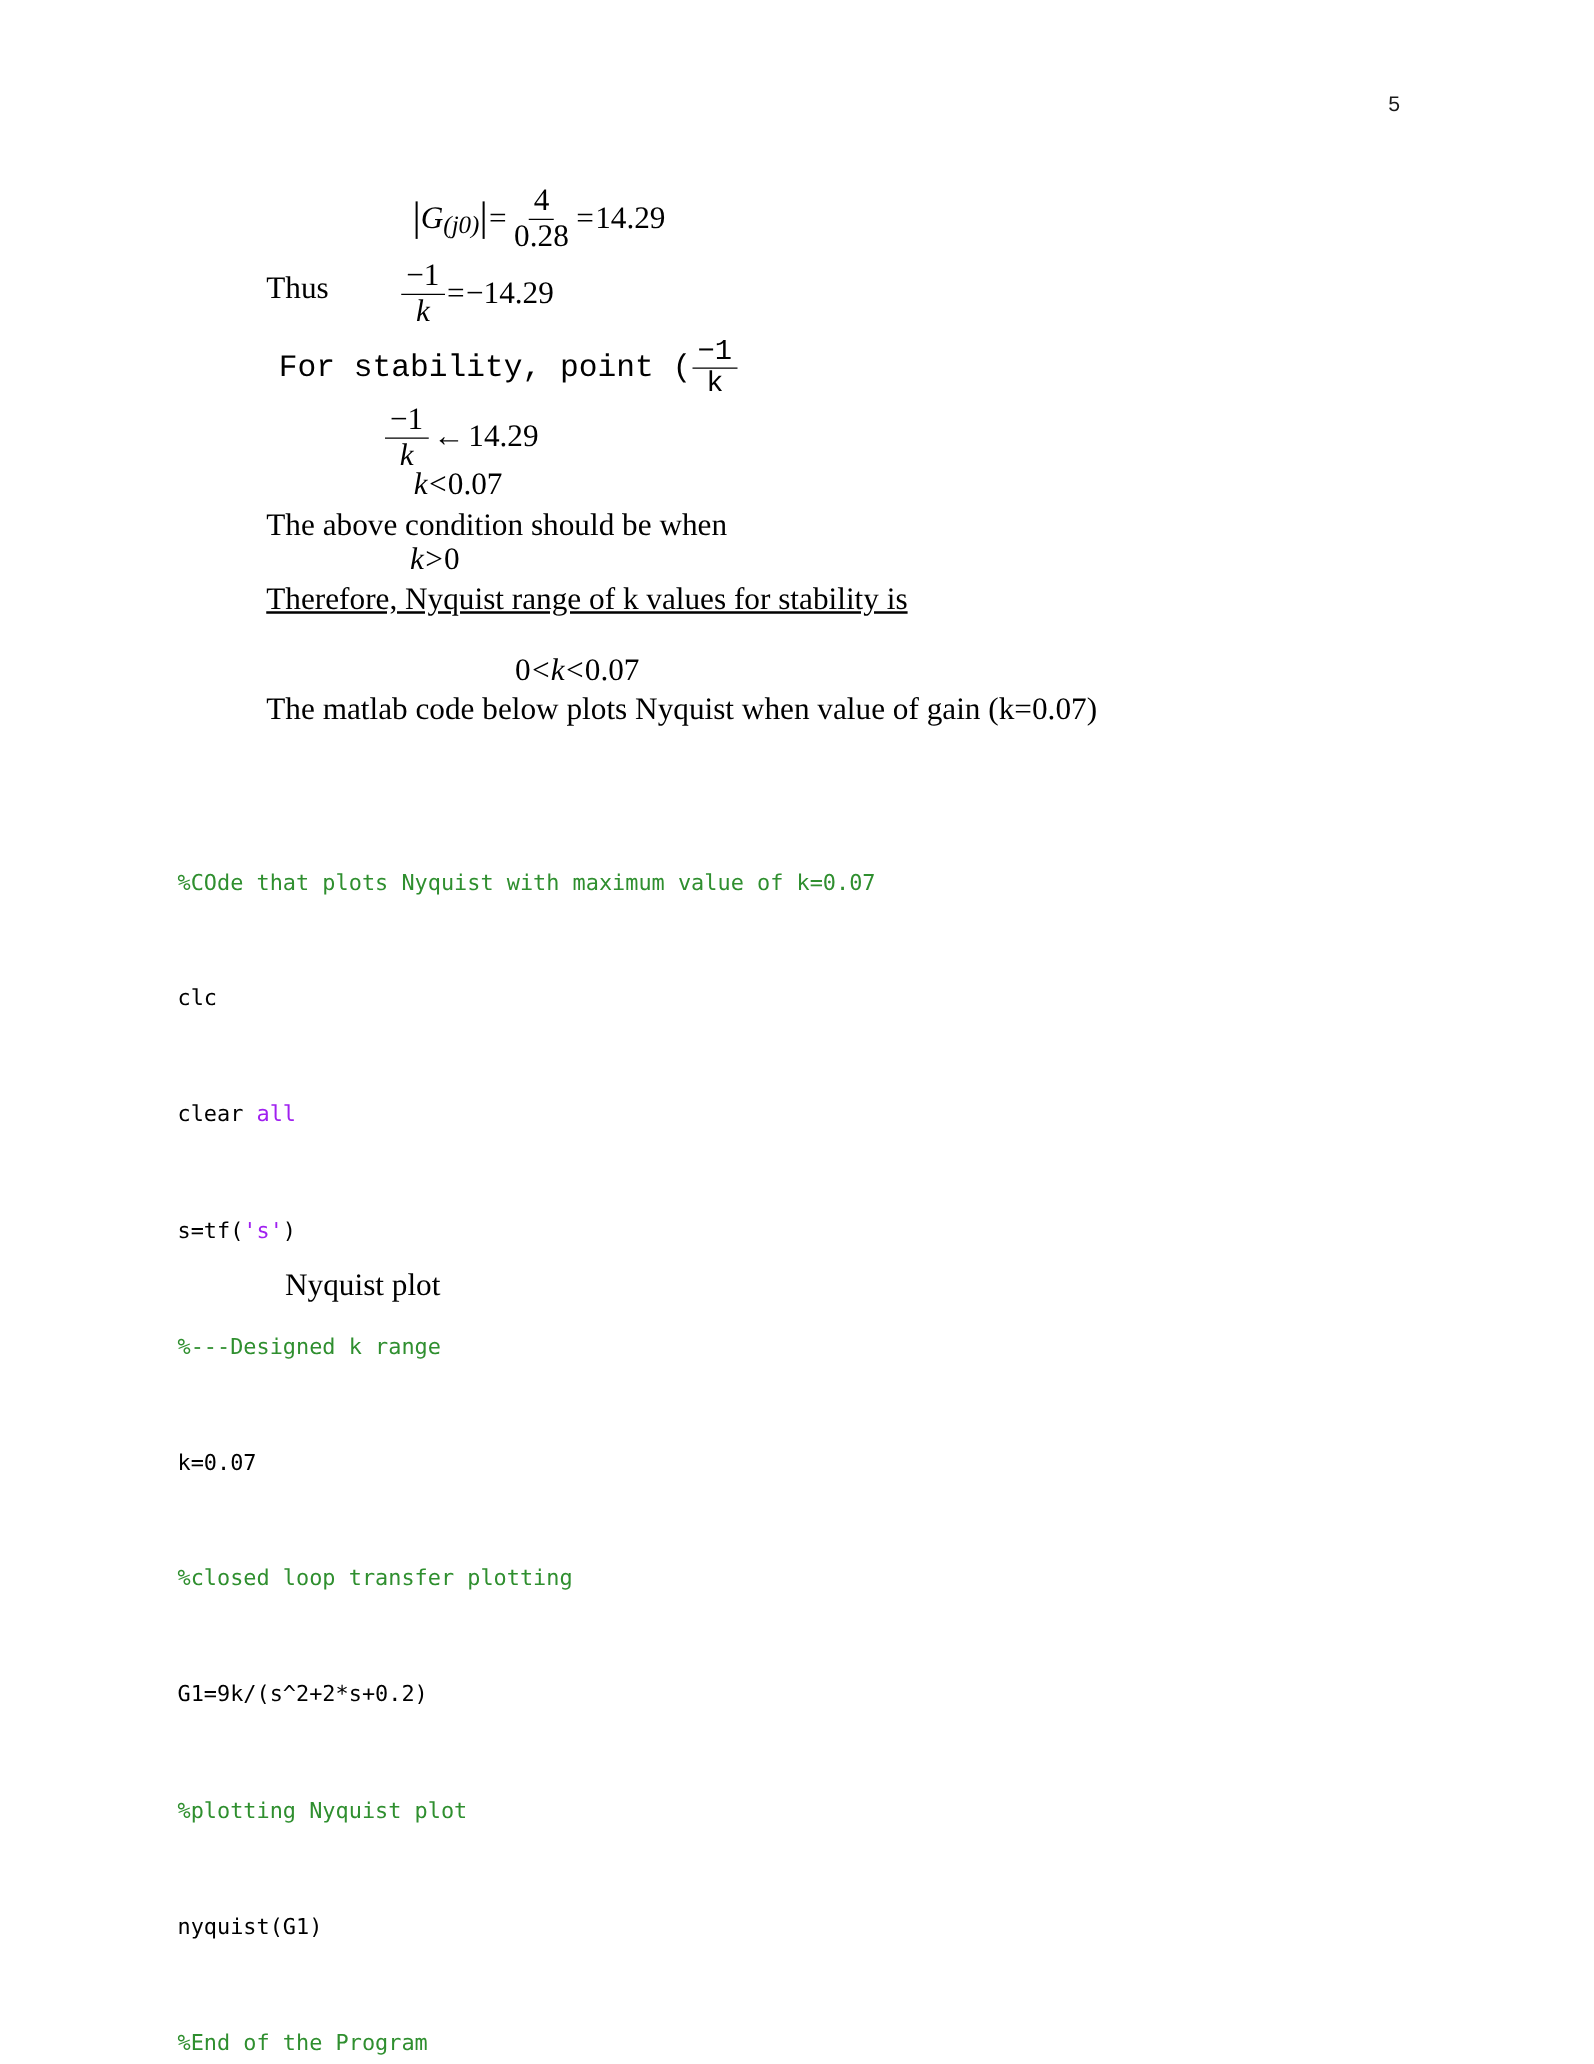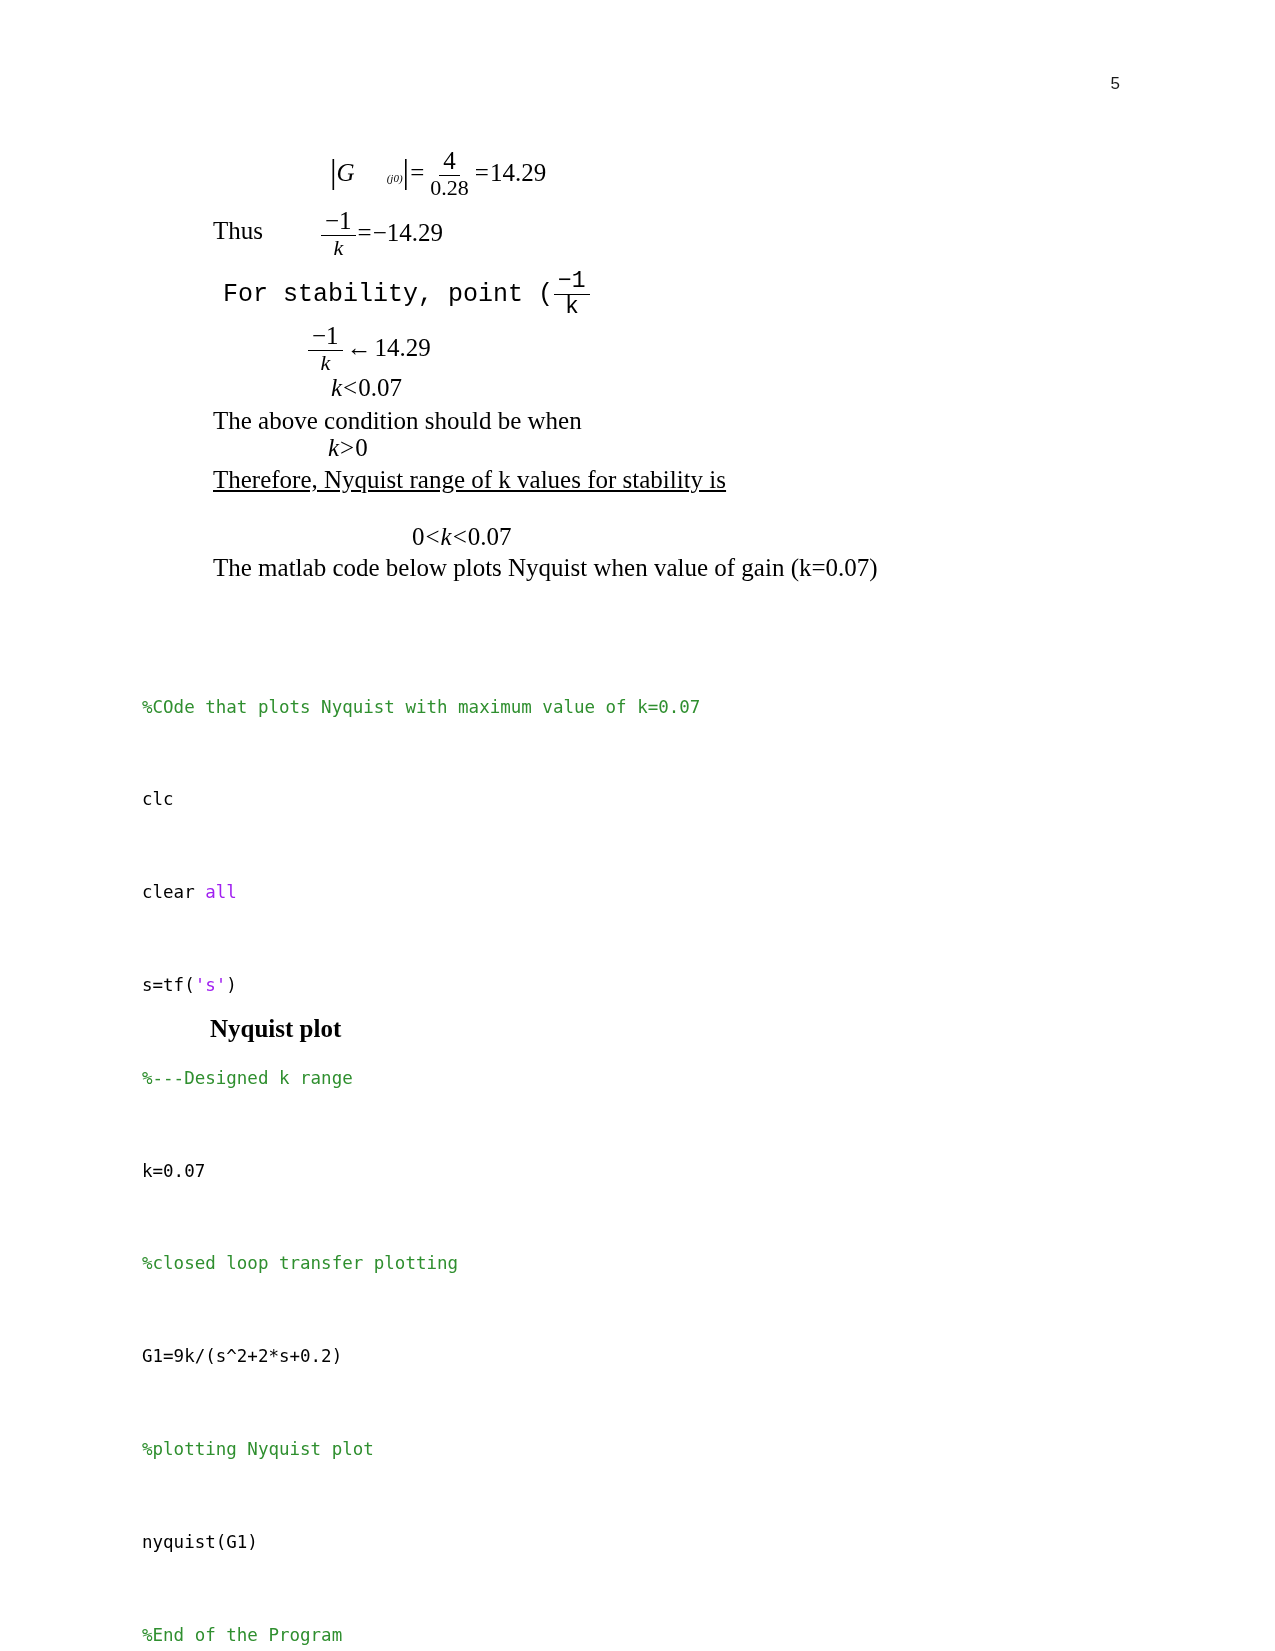--- a/index.html
+++ b/index.html
@@ -57,36 +57,35 @@
     line-height: 1.02;
     margin: 0 1px;
   }
   .frac .num {
     padding: 0 4px 1px 4px;
     border-bottom: 1.6px solid #000;
     font-size: 25px;
   }
   .frac .den {
     padding: 1px 4px 0 4px;
-    font-size: 22px;
+    font-size: 25px;
   }
   .frac.small .num, .frac.small .den { font-size: 23px; }
   .bars {
     font-size: 33px;
     font-weight: 300;
     line-height: 1;
     position: relative;
     top: -1px;
   }
   .sub {
-    font-size: 11px;
+    font-size: 20px;
     vertical-align: sub;
     position: relative;
     top: 5px;
-    margin-left: 32px;
   }
   .arrow { font-size: 25px; padding: 0 3px; }
   .op { padding: 0 1px; }
 
   
   .inline-math-row {
     position: absolute;
     display: flex;
     align-items: center;
     font-family: "Liberation Serif", serif;
@@ -202,15 +201,15 @@
 
     <span class="code-line tok-plain">G1=9k/(s^2+2*s+0.2)</span>
 
     <span class="code-line tok-comment">%plotting Nyquist plot</span>
 
     <span class="code-line tok-plain">nyquist(G1)</span>
 
     <span class="code-line tok-comment">%End of the Program</span>
   </div>
 
-  <div class="prose" style="left:210px; top:1014px;font-weight:bold;">Nyquist plot</div>
+  <div class="prose" style="left:228px; top:1014px;">Nyquist plot</div>
 
 </div>
 
 </body></html>

